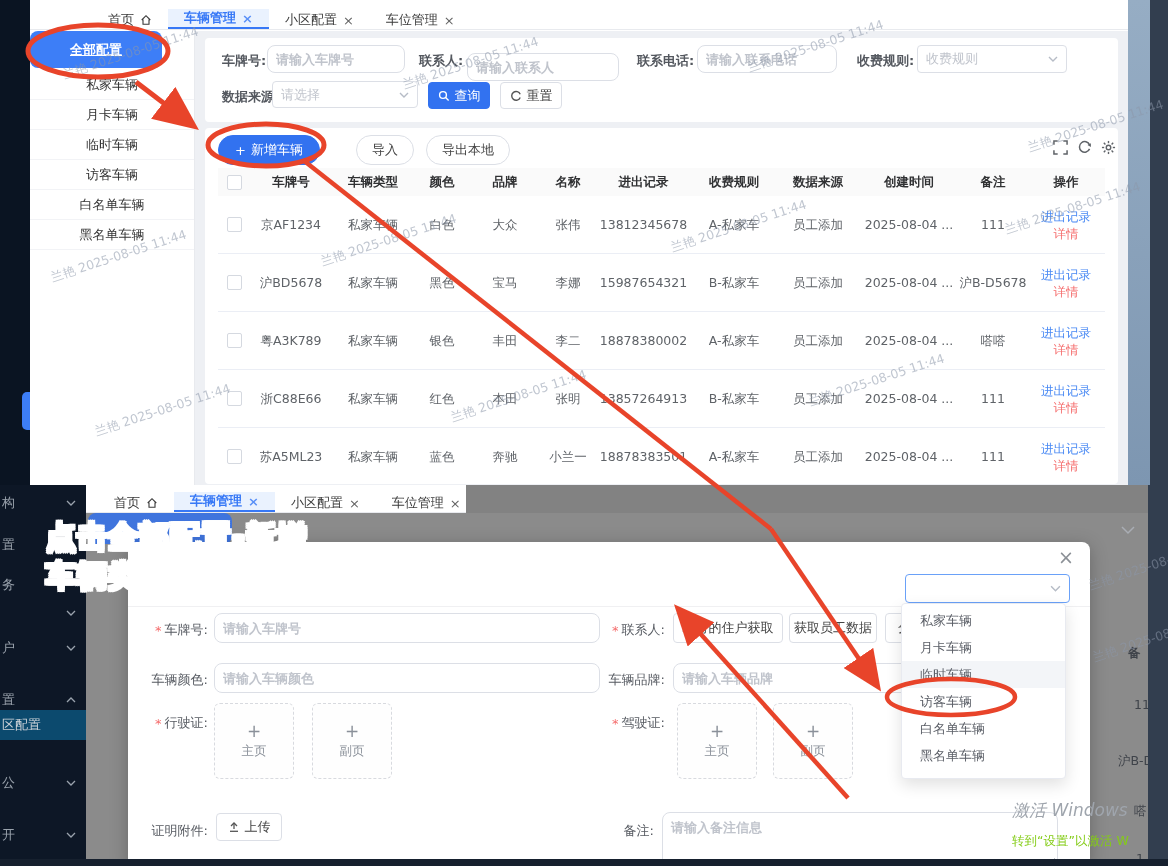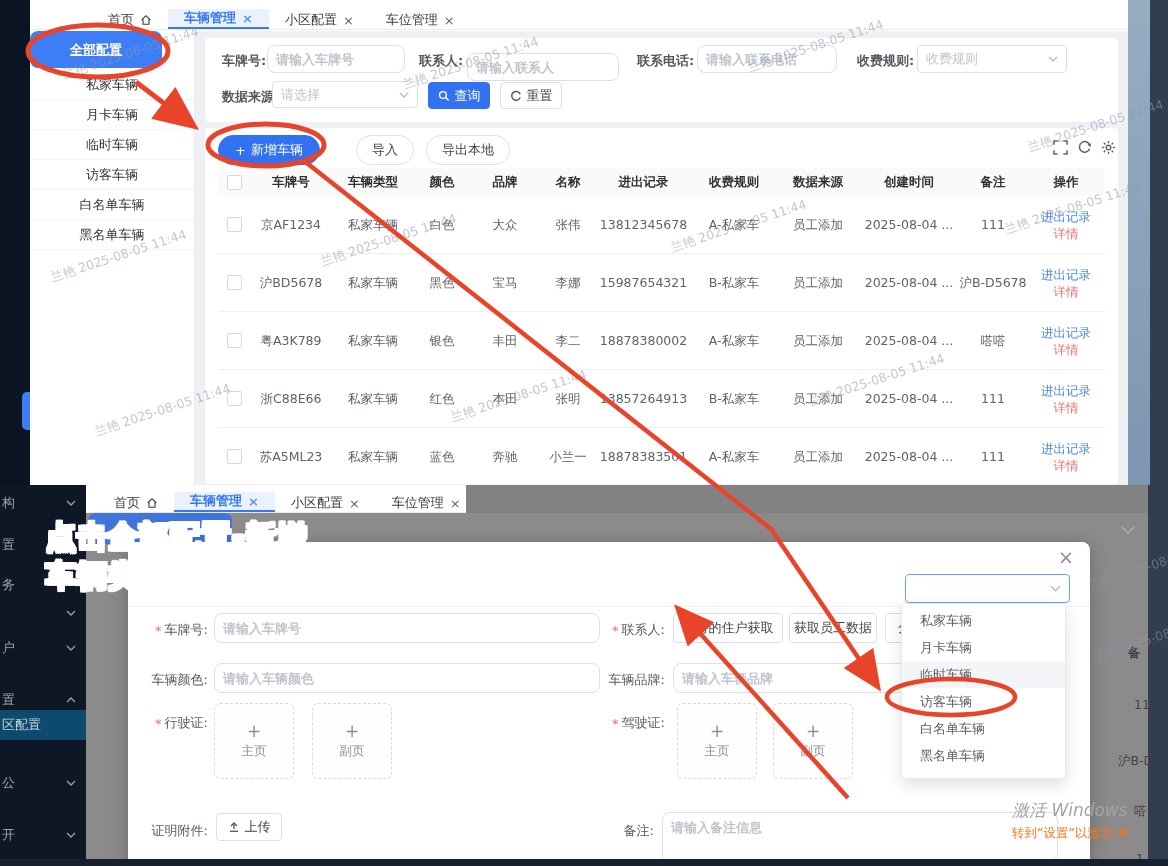--- a/index.html
+++ b/index.html
@@ -76,21 +76,21 @@
   .rsz{position:absolute;pointer-events:none;}
   
   .wm{position:absolute;transform:rotate(-18deg);color:rgba(140,152,170,.55);font-size:12.5px;
       white-space:nowrap;pointer-events:none;z-index:10;}
   .annot{left:0;top:0;width:1168px;height:866px;z-index:12;pointer-events:none;}
   .redtext{position:absolute;z-index:13;font-weight:900;font-size:30px;color:#ffffff;letter-spacing:1px;
       white-space:nowrap;pointer-events:none;
       text-shadow:-2px 0 0 #fff,2px 0 0 #fff,0 -2px 0 #fff,0 2px 0 #fff,-2px -2px 0 #fff,2px 2px 0 #fff,-2px 2px 0 #fff,2px -2px 0 #fff;text-align:right;}
   .activate{position:absolute;z-index:8;text-align:left;pointer-events:none;}
   .activate .l1{font-size:17px;color:#9fa5ad;font-style:italic;}
-  .activate .l2{font-size:12.5px;color:#f97316;margin-top:3px;}
+  .activate .l2{font-size:12.5px;color:#84cc16;margin-top:11px;}
 </style>
 </head>
 <body>
 
 <div class="stage">
 
   <div class="a top-shot">
     <div class="a tl-strip"></div>
     <div class="a tl-pill"></div>
 

